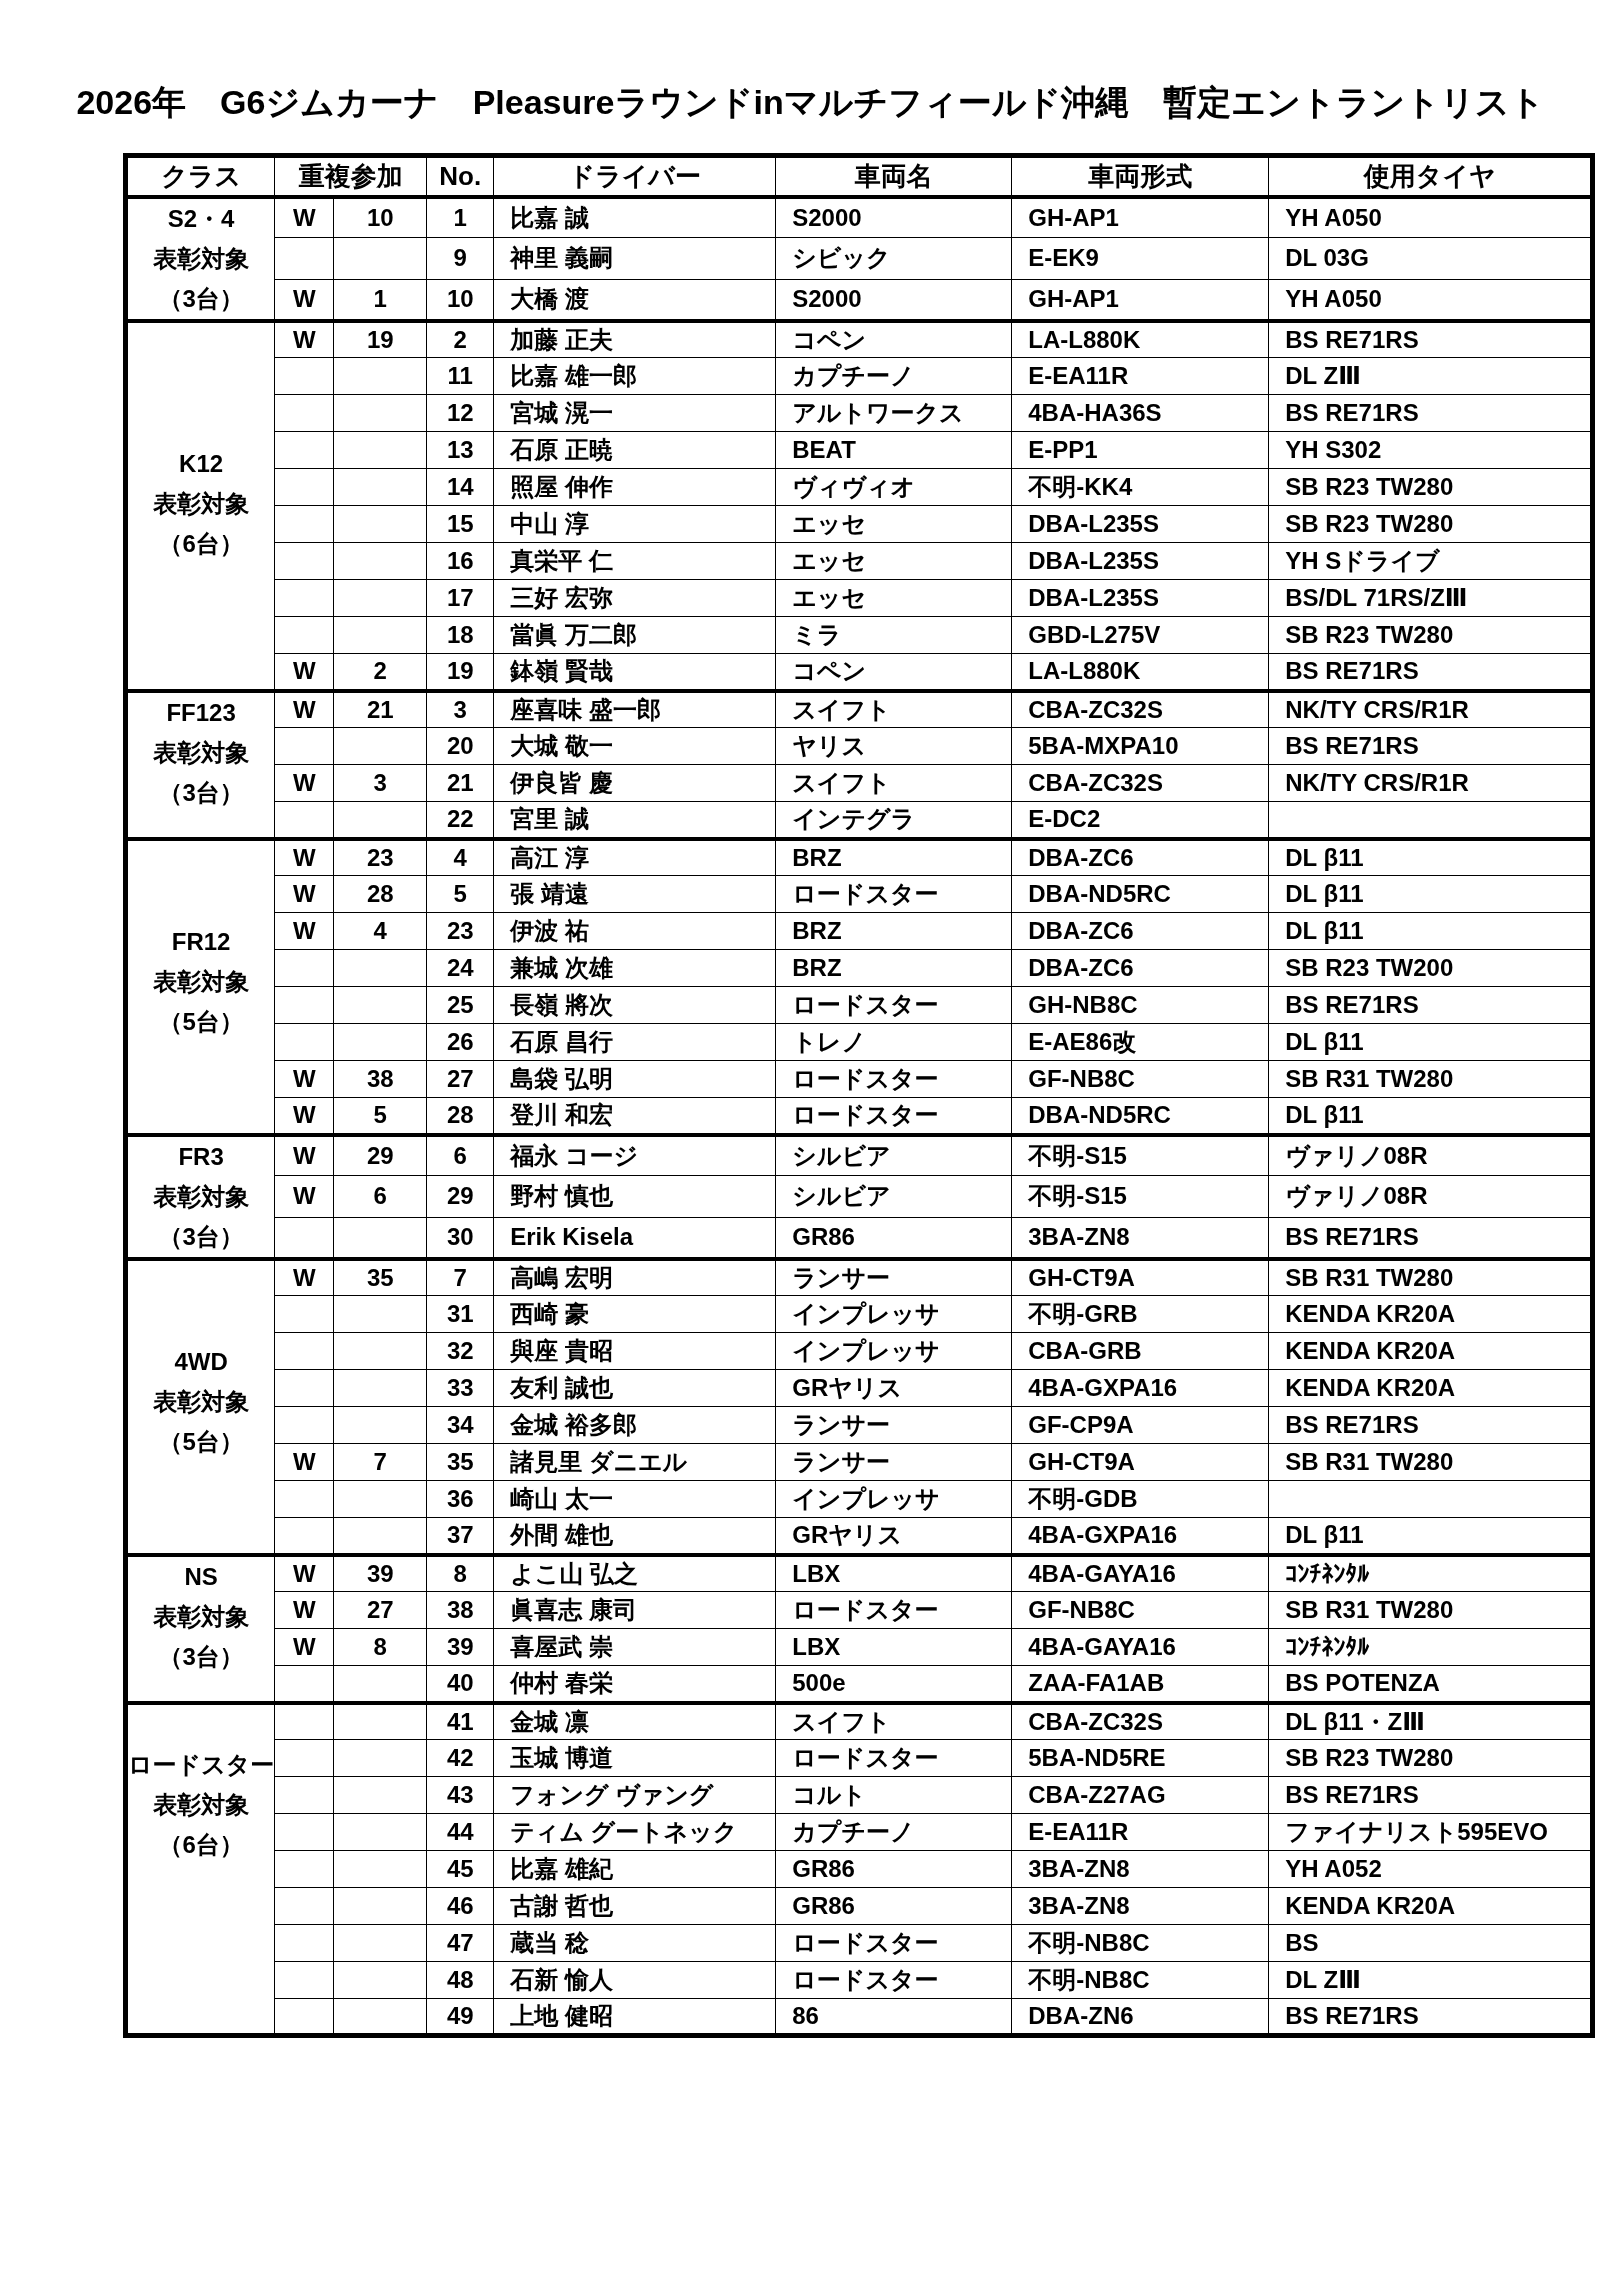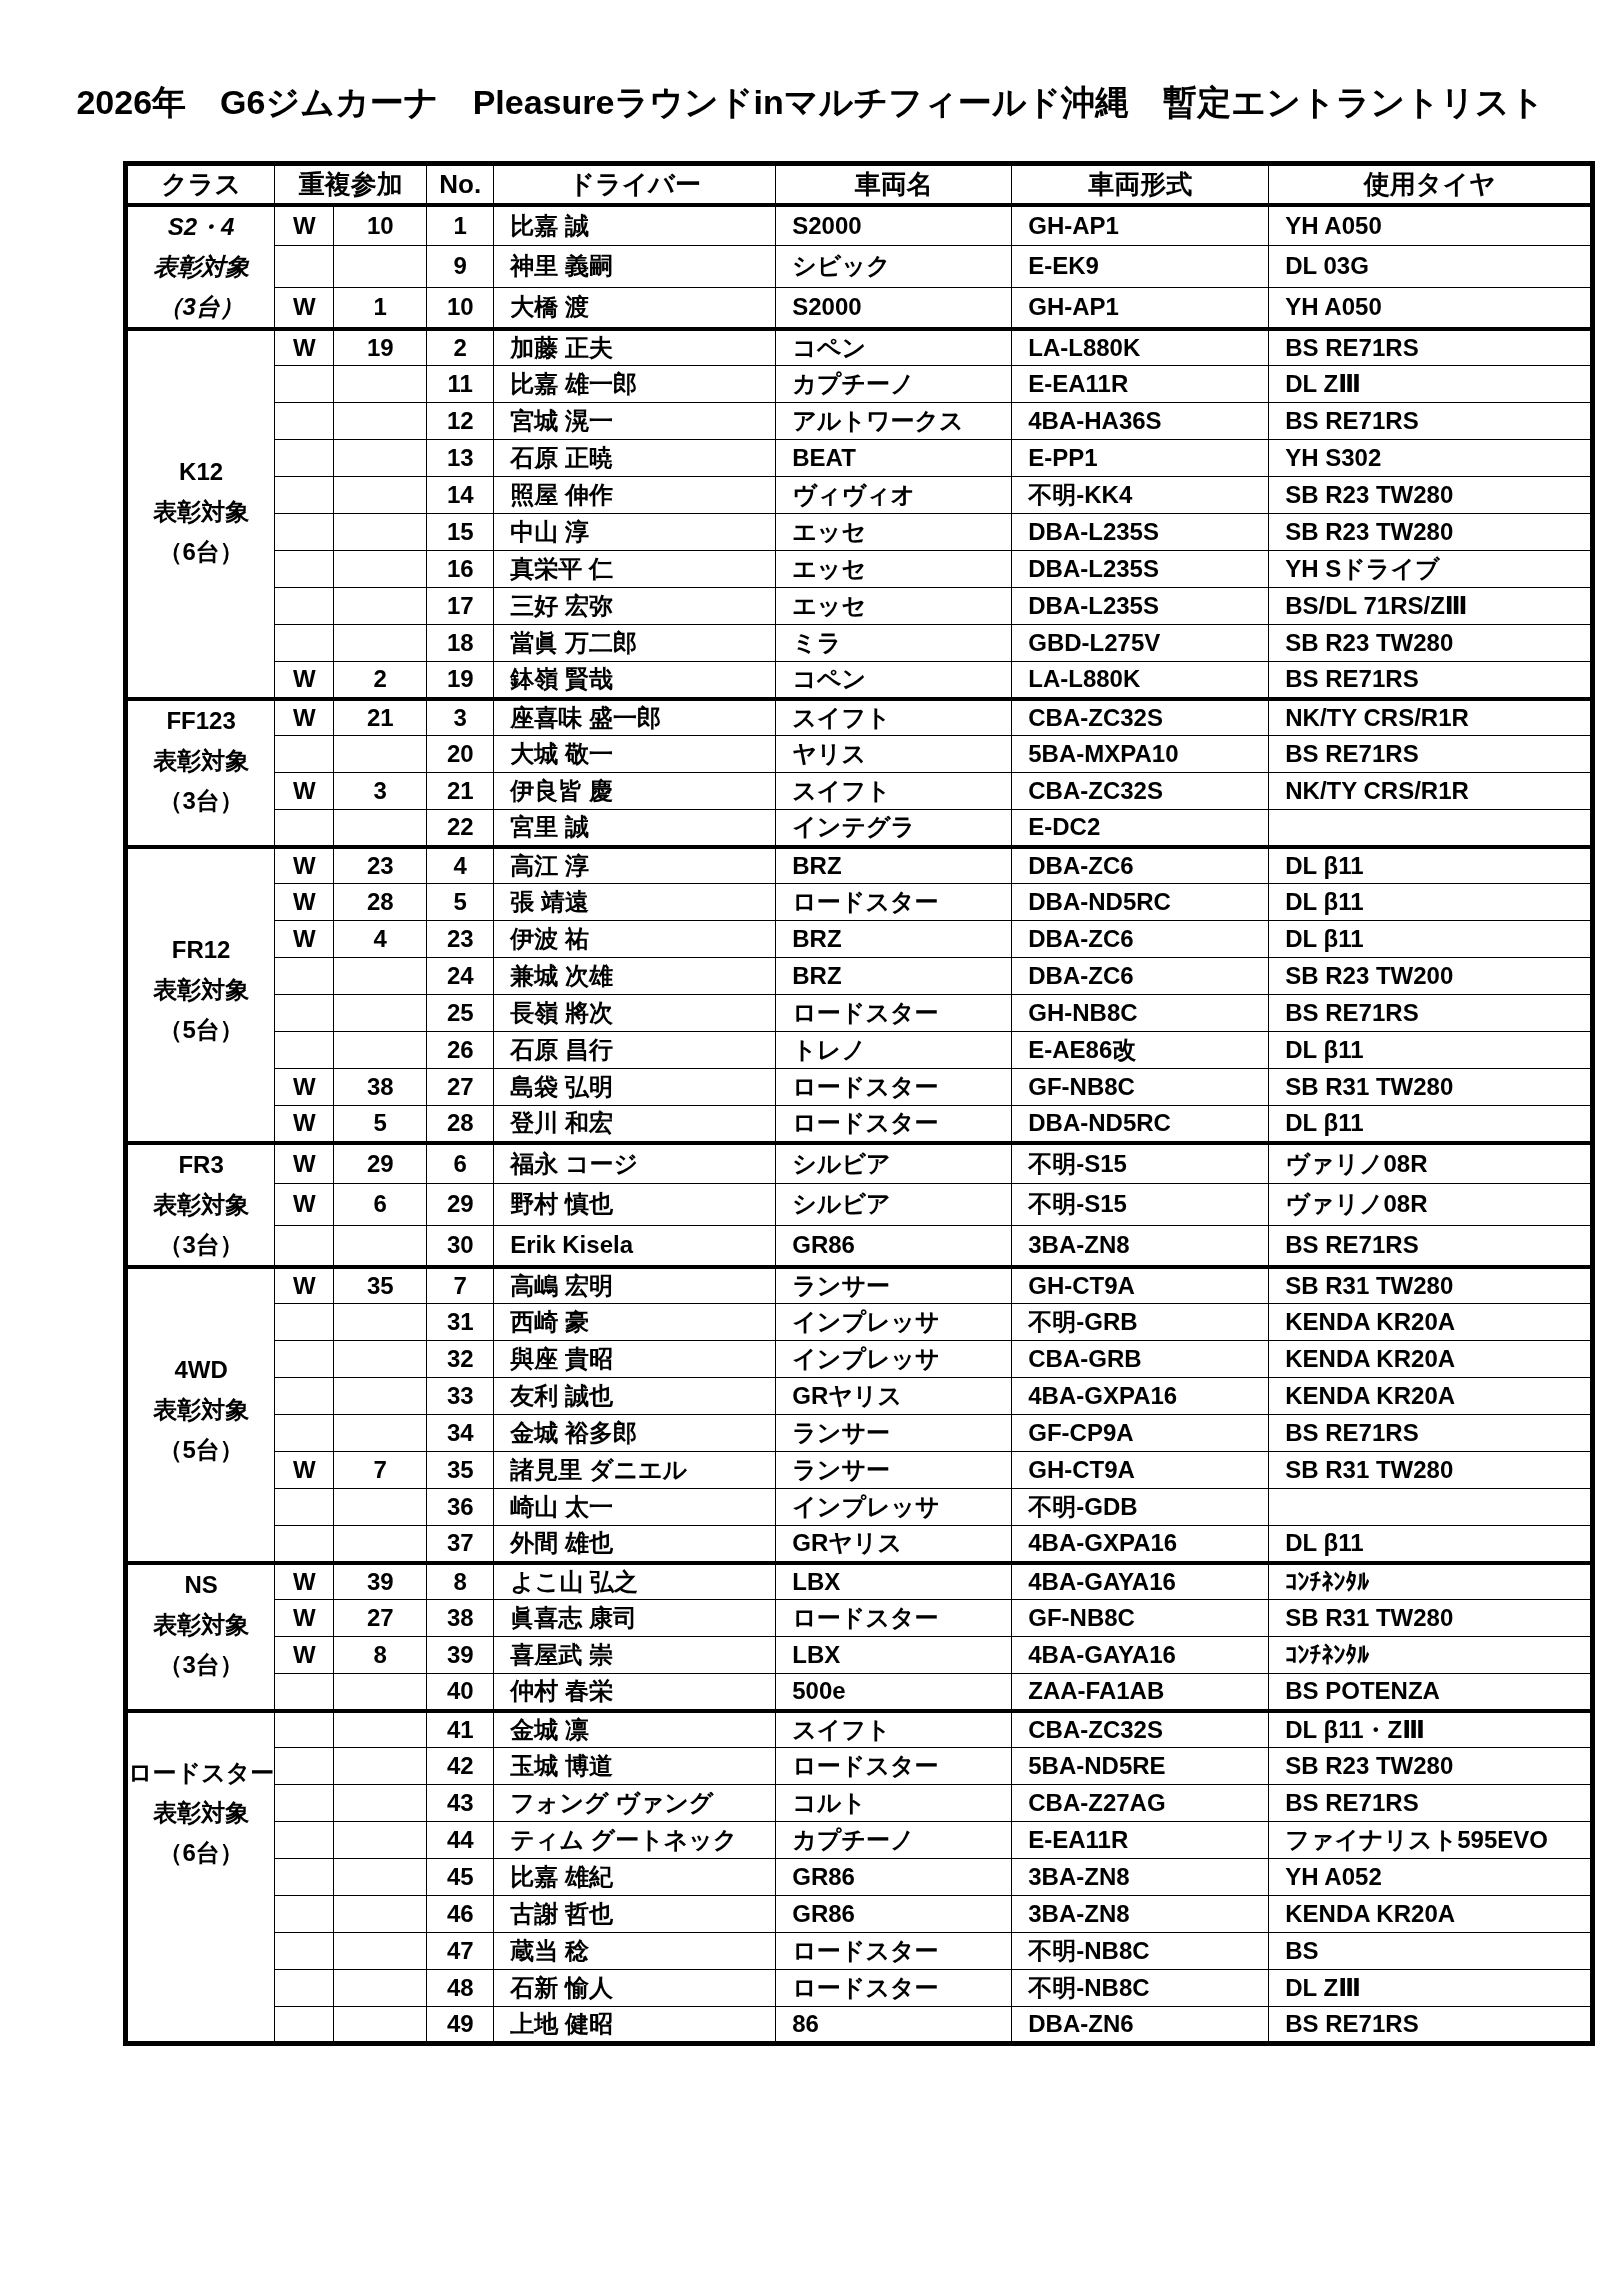--- a/index.html
+++ b/index.html
@@ -8,21 +8,21 @@
     font-family:"Liberation Sans","DejaVu Sans",sans-serif; color:#000;
     overflow:hidden;
     margin-top:30px;
   }
   .title {
     position:absolute; top:50px; left:0; width:100%;
     text-align:center; font-size:34px; font-weight:bold; letter-spacing:0px;
     white-space:nowrap;
   }
   table.entrants {
-    position:absolute; left:123px; top:131px;
+    position:absolute; left:123px; top:123px;
     border-collapse:collapse; table-layout:fixed;
     border:5.4px solid #000;
   }
   th, td {
     border:1.8px solid #000; font-weight:bold; color:#000;
     overflow:hidden; white-space:nowrap; padding:0; box-sizing:border-box;
   }
   thead th { height:41px; font-size:26px; text-align:center; border-bottom:4.5px solid #000; }
   tbody td { height:37px; font-size:24px; }
   td.c-w, td.c-dup, td.c-no { text-align:center; }
@@ -57,21 +57,21 @@
         <th colspan="2">重複参加</th>
         <th>No.</th>
         <th>ドライバー</th>
         <th>車両名</th>
         <th>車両形式</th>
         <th>使用タイヤ</th>
       </tr>
     </thead>
     <tbody>
         <tr>
-          <td class="class-cell" rowspan="3" style="padding-top: 0px; font-style: italic;">
+          <td class="class-cell" rowspan="3" style="padding-top: 0px;">
             <div class="class-line">S2・4</div>
             <div class="class-line">表彰対象</div>
             <div class="class-line">（3台）</div>
           </td>
           <td class="c-w">W</td>
           <td class="c-dup">10</td>
           <td class="c-no">1</td>
           <td class="c-driver">比嘉 誠</td>
           <td class="c-car">S2000</td>
           <td class="c-model">GH-AP1</td>

